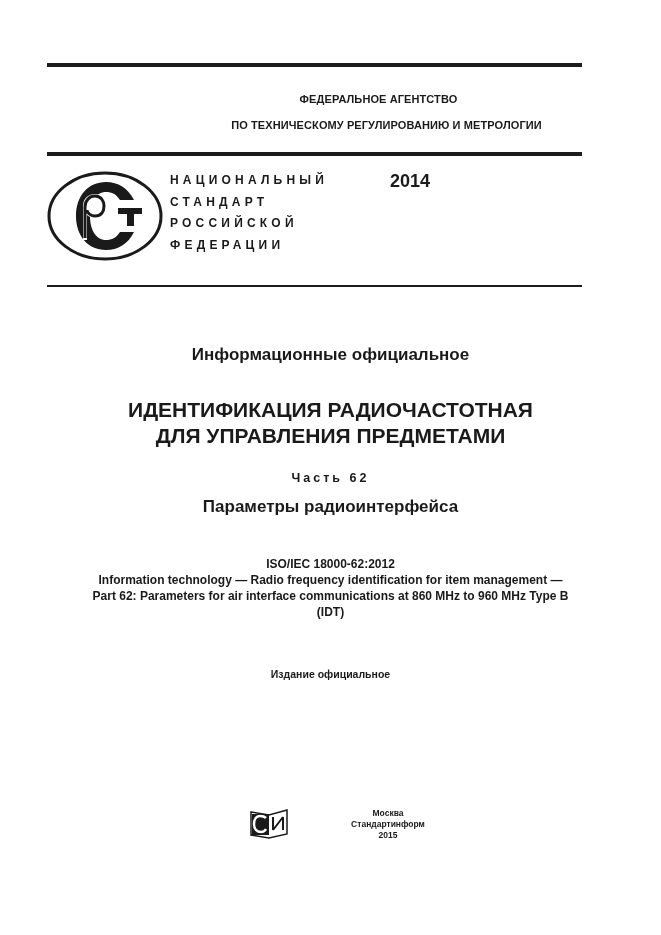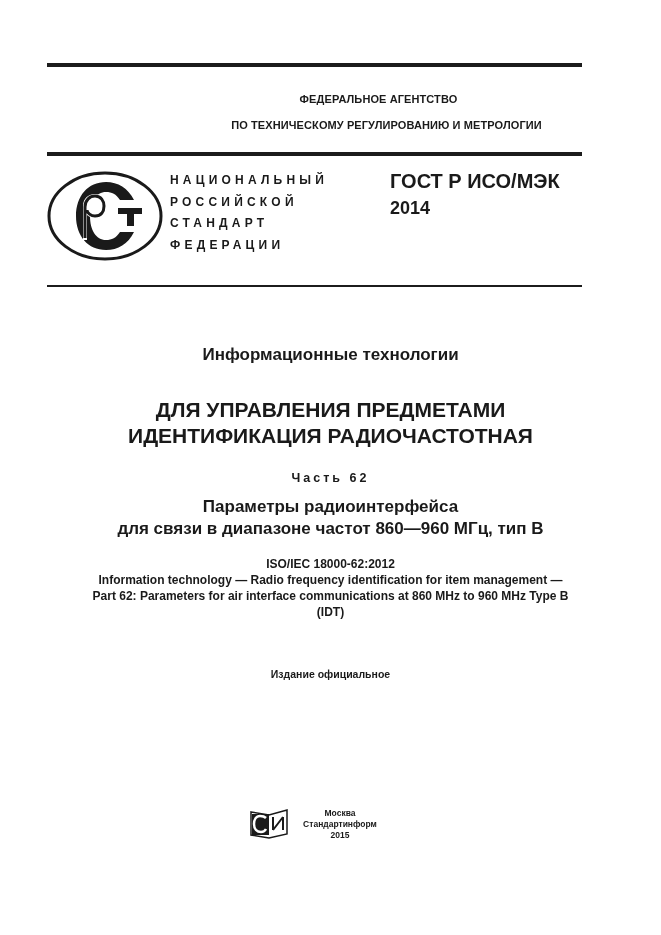--- a/index.html
+++ b/index.html
@@ -40,60 +40,58 @@
     <path d="M37 70 L37 36 C37 28 43 24 49 24 C56 24 60 29 60 36 C60 43 56 48 49 48 C46 48 43 47 41 45 L41 70 Z" fill="#ffffff"></path>
     <path d="M39 68 L39 37 C39 30 44 26 49 26 C55 26 58 31 58 36 C58 42 55 46 49 46 C45 46 41 43 41 40" fill="none" stroke="#1a1a1a" stroke-width="3"></path>
 
     <rect x="72" y="38" width="24" height="6" fill="#1a1a1a"></rect>
     <rect x="81" y="38" width="7" height="18" fill="#1a1a1a"></rect>
   </svg>
 </div>
 
 <div class="natl" style="top:170px;">
   <div>НАЦИОНАЛЬНЫЙ</div>
+  <div>СТАНДАРТ</div>
   <div>РОССИЙСКОЙ</div>
-  <div>СТАНДАРТ</div>
   <div>ФЕДЕРАЦИИ</div>
 </div>
 
 <div class="gost" style="top:168px;">
-  <div>ГОСТ Р ИСО/МЭК</div>
   <div style="font-size:18px;">2014</div>
 </div>
 
 <div class="rule" style="top:285px;height:2px;"></div>
 
-<div class="center t-sub" style="top:345px;">Информационные технологии</div>
+<div class="center t-sub" style="top:345px;">Информационные официальное</div>
 
 <div class="center t-main" style="top:397px;">
+  <div>ИДЕНТИФИКАЦИЯ РАДИОЧАСТОТНАЯ</div>
   <div>ДЛЯ УПРАВЛЕНИЯ ПРЕДМЕТАМИ</div>
-  <div>ИДЕНТИФИКАЦИЯ РАДИОЧАСТОТНАЯ</div>
 </div>
 
 <div class="center t-part" style="top:463px;">Часть 62</div>
 
 <div class="center t-desc" style="top:496px;">
   <div>Параметры радиоинтерфейса</div>
-  <div>для связи в диапазоне частот 860—960 МГц, тип B</div>
 </div>
 
 <div class="center t-iso" style="top:556px;">
   <div>ISO/IEC 18000-62:2012</div>
   <div>Information technology — Radio frequency identification for item management —</div>
   <div>Part 62: Parameters for air interface communications at 860 MHz to 960 MHz Type B</div>
   <div>(IDT)</div>
 </div>
 
 <div class="center t-edition" style="top:668px;">Издание официальное</div>
 
 <div class="abs" style="left:249px;top:808px;width:40px;height:32px;">
   <svg width="40" height="32" viewBox="0 0 40 32">
     <path d="M2 4 L20 7 L38 2 L38 26 L20 30 L2 27 Z" fill="none" stroke="#1a1a1a" stroke-width="1.5"></path>
     <rect x="3" y="6" width="17" height="21" fill="#1a1a1a"></rect>
     <path d="M17 10 C15 8 13 8 11 8 C7 8 5 12 5 16 C5 21 8 24 12 24 C14 24 16 23 17 21" fill="none" stroke="#ffffff" stroke-width="2.5"></path>
     <path d="M24 22 L24 9 M24 22 L34 9 M34 9 L34 22" fill="none" stroke="#1a1a1a" stroke-width="2"></path>
   </svg>
 </div>
-<div class="pub" style="top:808px;">
+<div class="pub" style="top:808px;margin-left:48px;">
   <div>Москва</div>
   <div>Стандартинформ</div>
   <div>2015</div>
 </div>
 
 </body></html>

